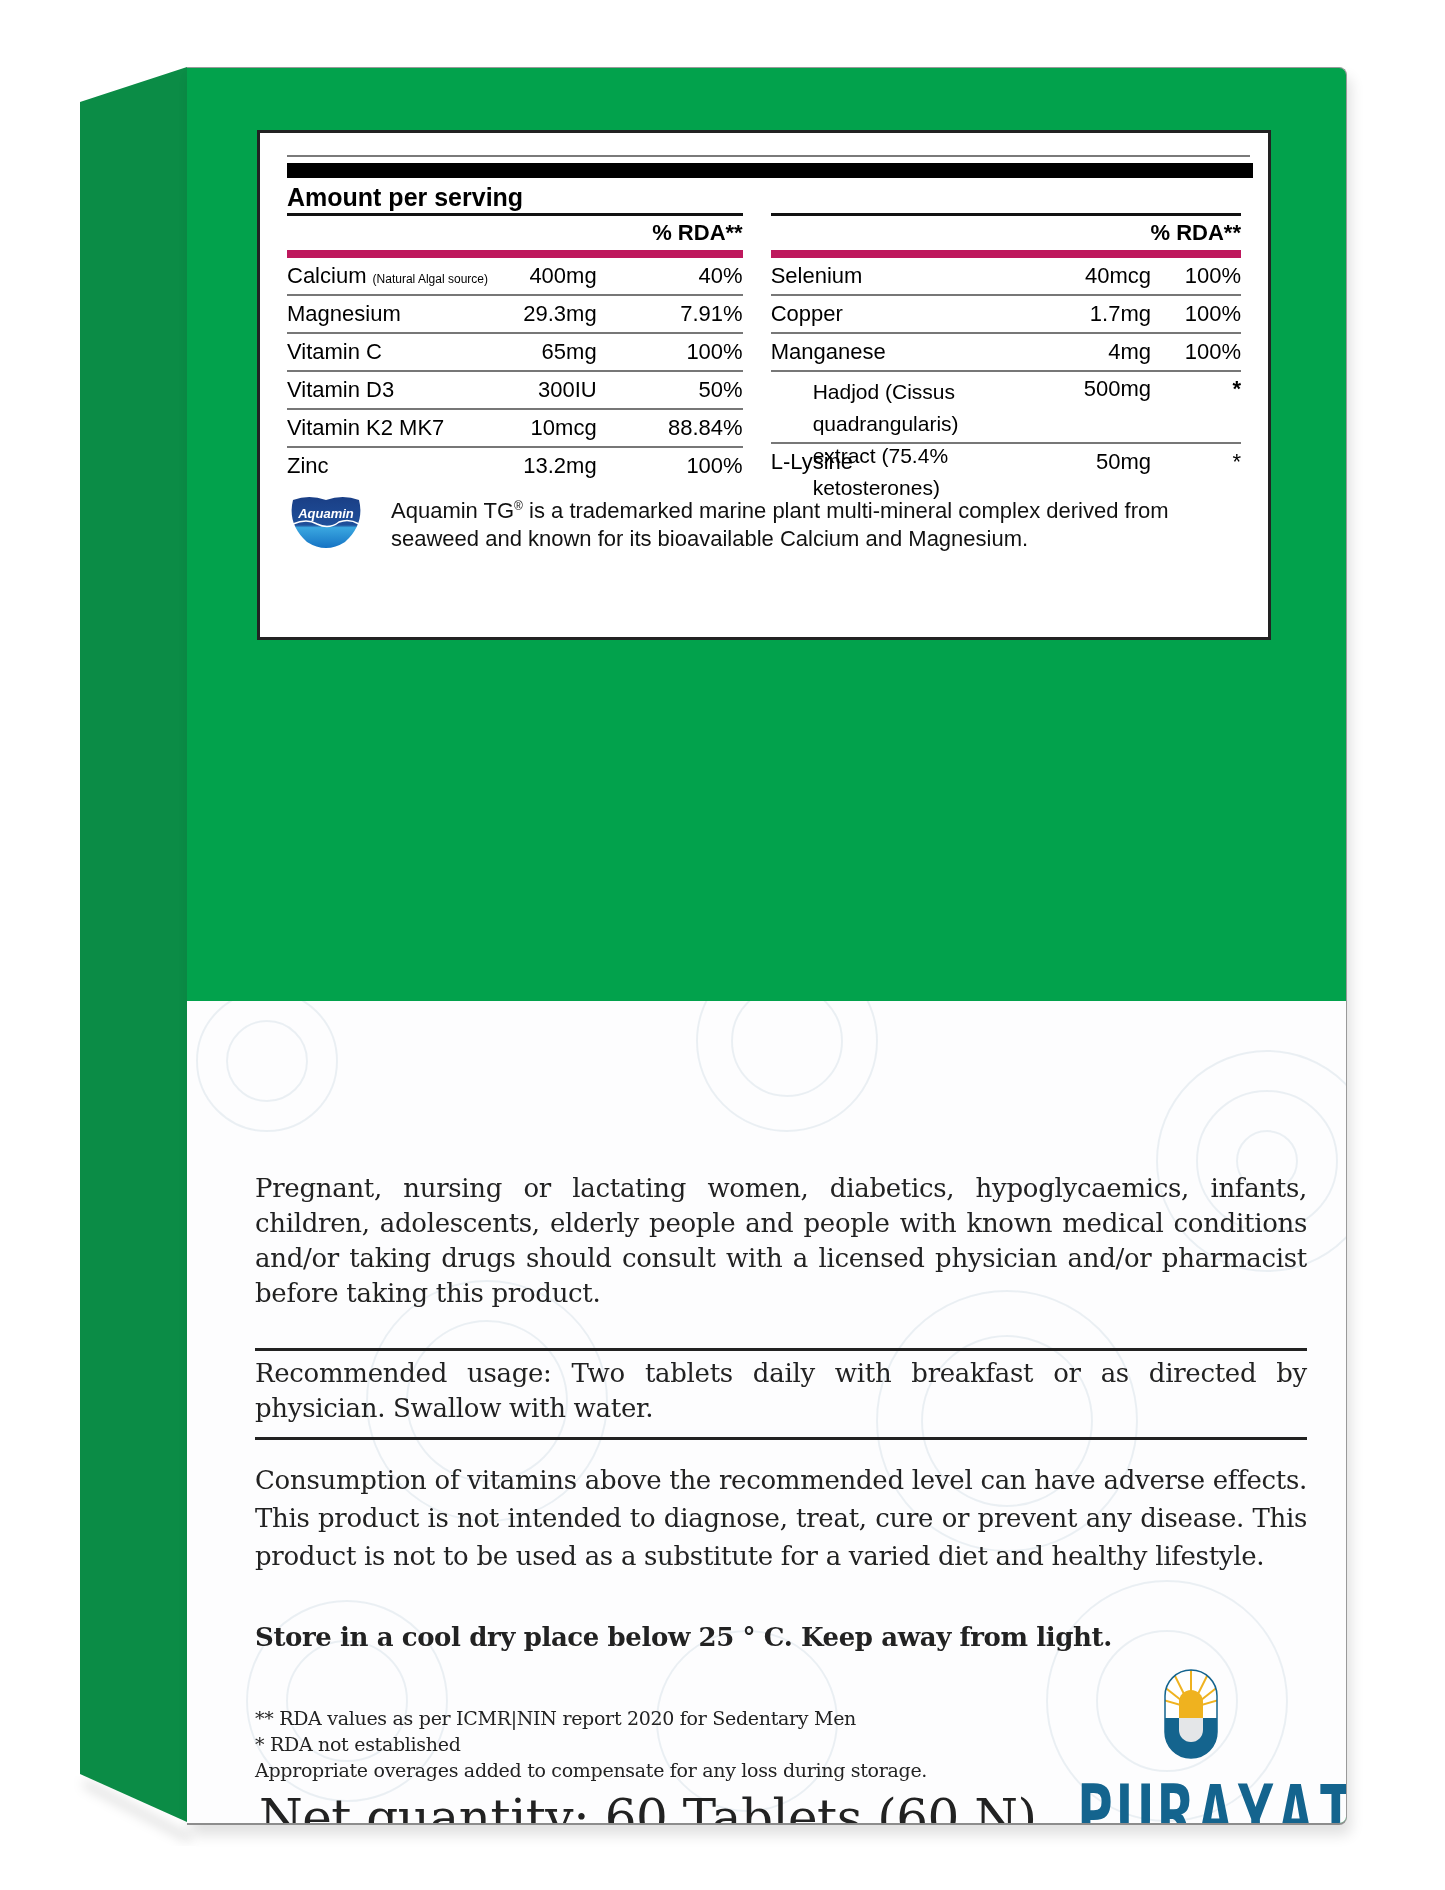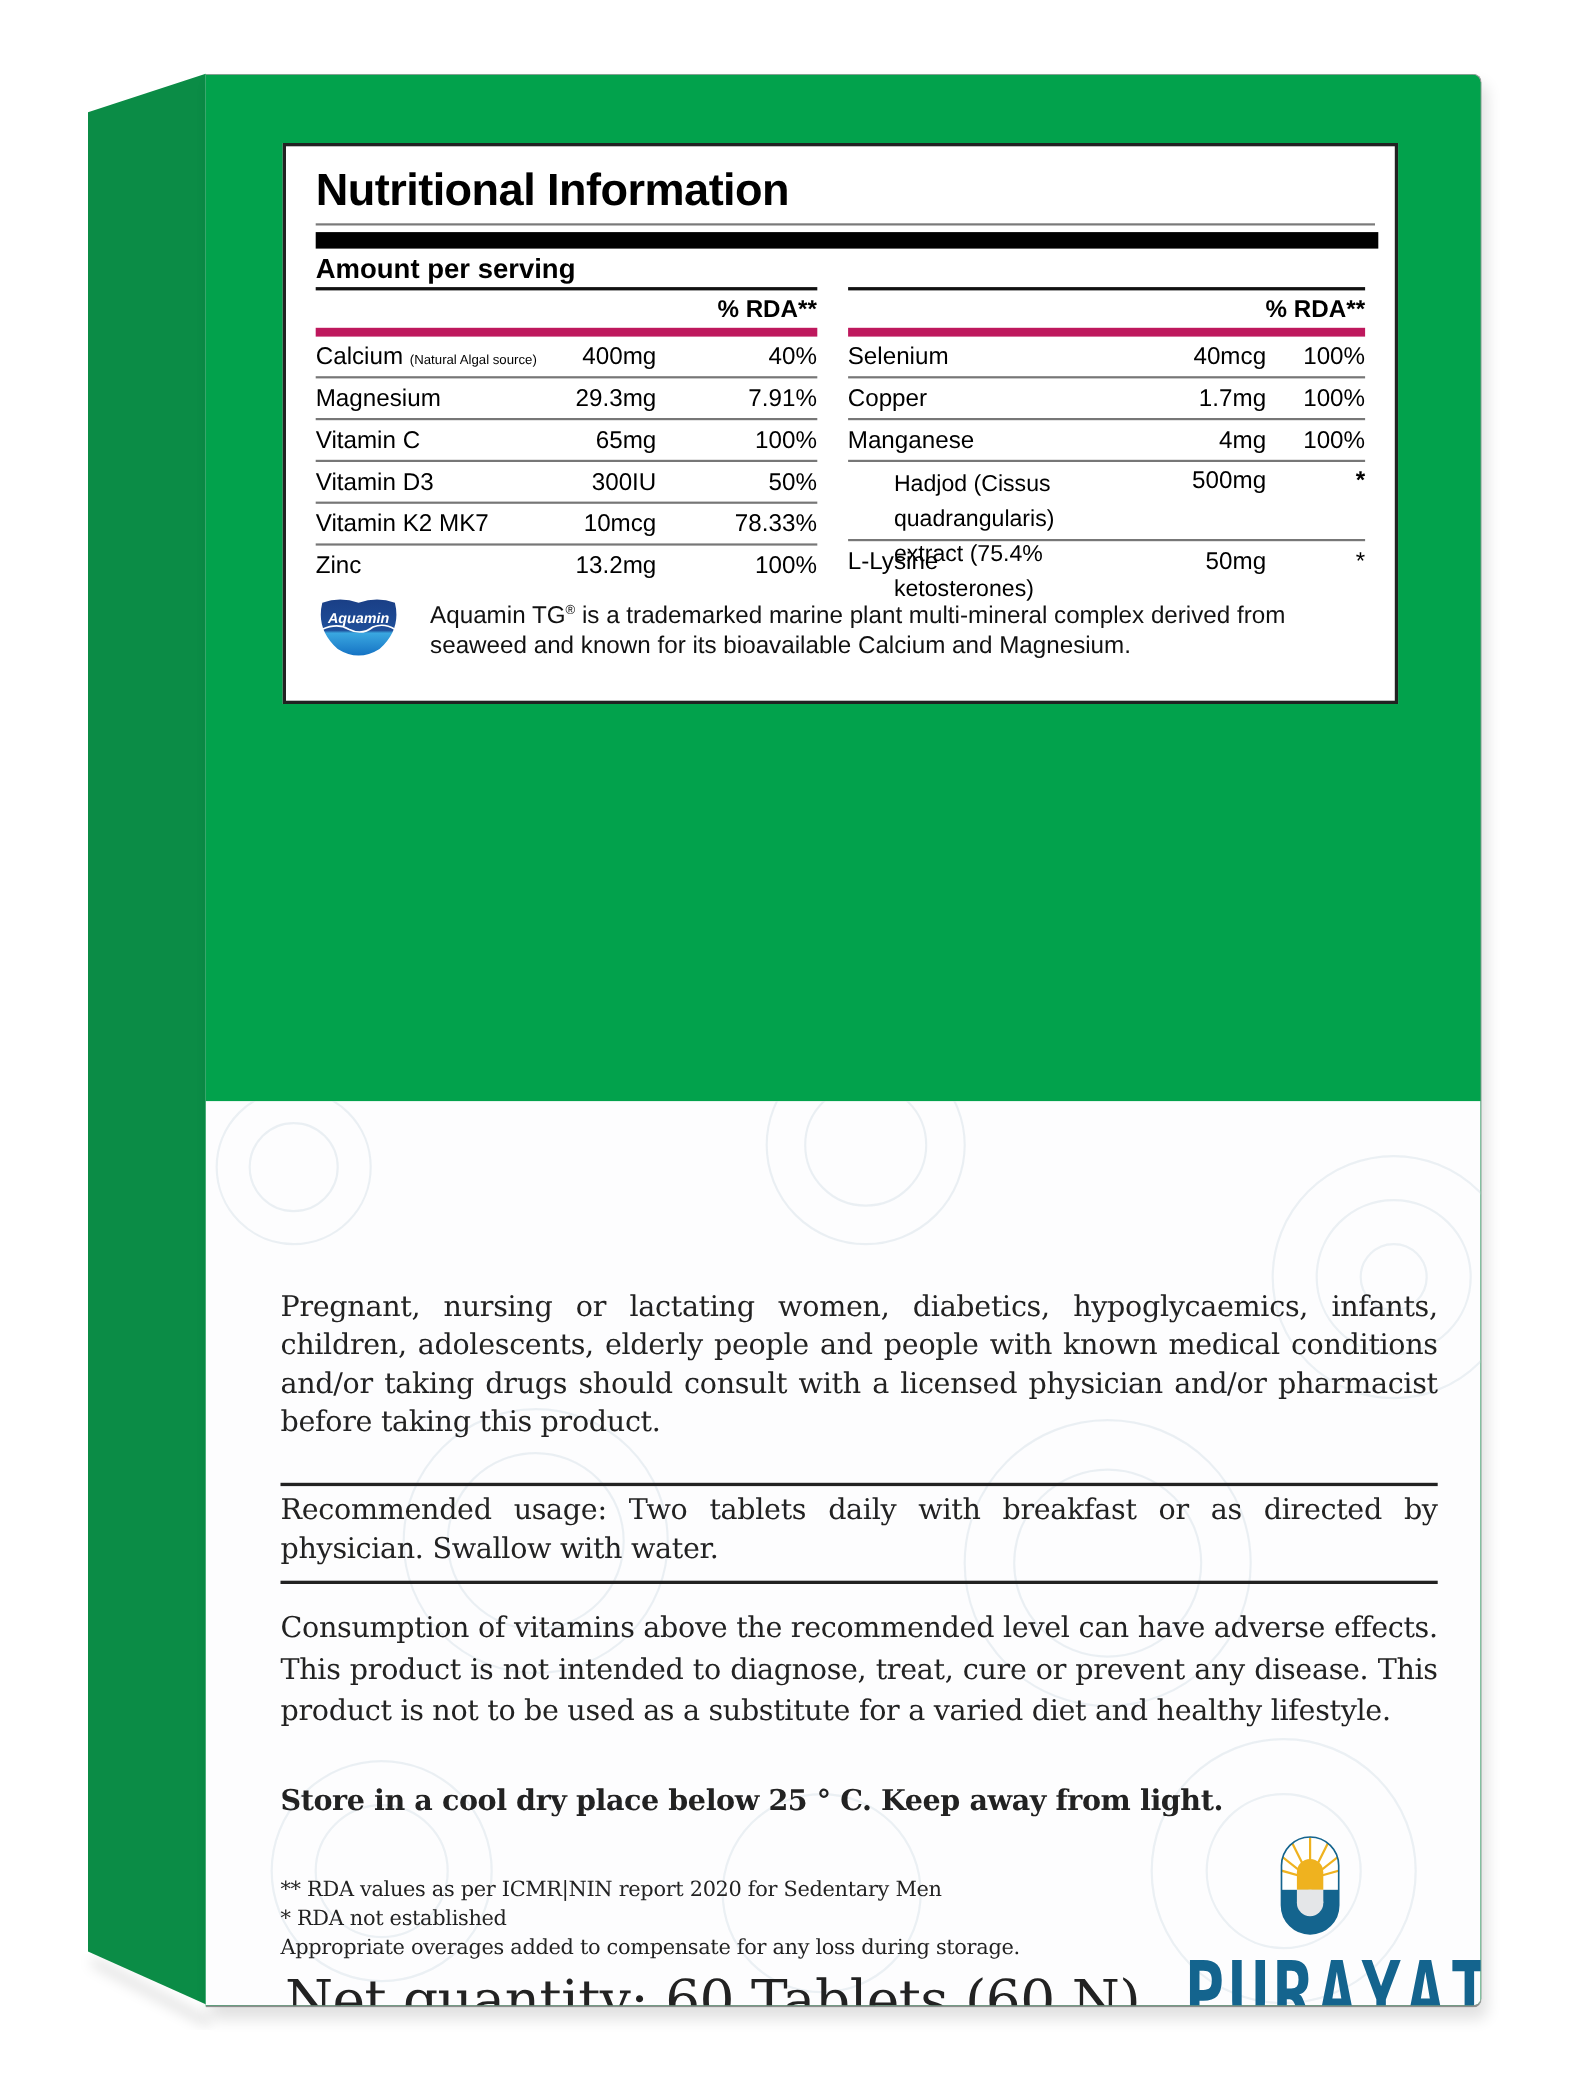--- a/index.html
+++ b/index.html
@@ -58,21 +58,20 @@
         <feGaussianBlur stdDeviation="6"></feGaussianBlur>
       </filter>
   </defs>
   <polygon points="84,1780 190,1836 190,1842 84,1786" fill="rgba(0,0,0,0.18)" filter="url(#sh)"></polygon>
   <polygon points="80,102 187,67 187,1822 80,1774" fill="#0b8c46"></polygon>
 </svg>
 
 <div class="front">
 
   <div class="nbox">
-    <div class="ntitle">Nutritional Information</div>
     <div class="rule-thin"></div>
     <div class="rule-thick"></div>
     <div class="amount">Amount per serving</div>
 
     <div class="cols">
       <div class="col left">
         <div class="toprule"></div>
         <div class="hdr">% RDA**</div>
         <div class="row">
           <span class="nm"><span>Calcium</span> <small>(Natural Algal source)</small></span>
@@ -90,21 +89,21 @@
           <span class="pct">100%</span>
         </div>
         <div class="row">
           <span class="nm">Vitamin D3</span>
           <span class="amt">300IU</span>
           <span class="pct">50%</span>
         </div>
         <div class="row">
           <span class="nm">Vitamin K2 MK7</span>
           <span class="amt">10mcg</span>
-          <span class="pct">78.33%</span>
+          <span class="pct">88.84%</span>
         </div>
         <div class="row">
           <span class="nm">Zinc</span>
           <span class="amt">13.2mg</span>
           <span class="pct">100%</span>
         </div>
       </div>
 
       <div class="col right">
         <div class="toprule"></div>

